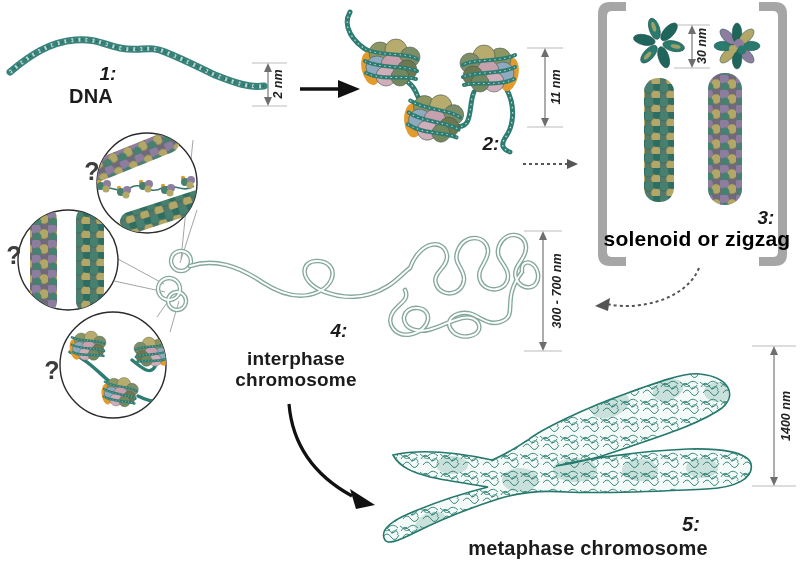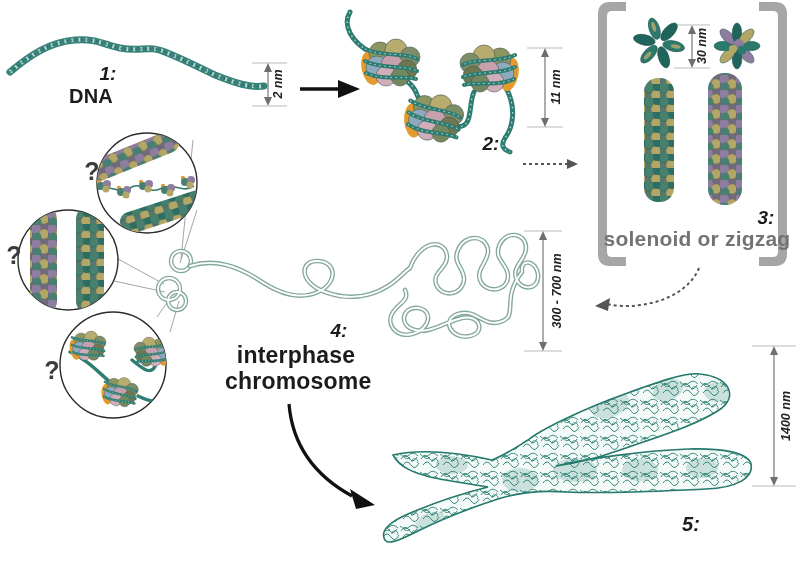--- a/index.html
+++ b/index.html
@@ -322,27 +322,28 @@
 </svg>
 
 <div class="lbl num" style="left:108px;top:74px;">1:</div>
 <div class="lbl name" style="left:91px;top:96px;font-size:20px;">DNA</div>
 <div class="meas" style="left:278px;top:84px;">2 nm</div>
 
 <div class="lbl num" style="left:491px;top:144px;">2:</div>
 <div class="meas" style="left:556px;top:87px;">11 nm</div>
 
 <div class="lbl num" style="left:766px;top:218px;">3:</div>
-<div class="lbl name" style="left:697px;top:239px;font-size:21px;color:#737373;">solenoid or zigzag</div>
+<div class="lbl name" style="left:697px;top:239px;font-size:21px;color:#000000;">solenoid or zigzag</div>
 <div class="meas" style="left:702px;top:46px;">30 nm</div>
 
 <div class="lbl num" style="left:339px;top:331px;">4:</div>
-<div class="lbl name wrap2" style="left:296px;top:369px;font-size:23px;">interphase chromosome</div>
+<div class="lbl name wrap2" style="left:296px;top:369px;font-size:19px;">interphase chromosome</div>
 <div class="meas" style="left:557px;top:291px;">300 - 700 nm</div>
 
 <div class="lbl num" style="left:691px;top:524px;font-size:20px;">5:</div>
+<div class="lbl name" style="left:588px;top:548px;font-size:20px;">metaphase chromosome</div>
 <div class="meas" style="left:786px;top:416px;">1400 nm</div>
 
 <div class="lbl qmark" style="left:92px;top:171px;">?</div>
 <div class="lbl qmark" style="left:14px;top:255px;">?</div>
 <div class="lbl qmark" style="left:52px;top:370px;">?</div>
 
 </div>
 
 </body></html>

